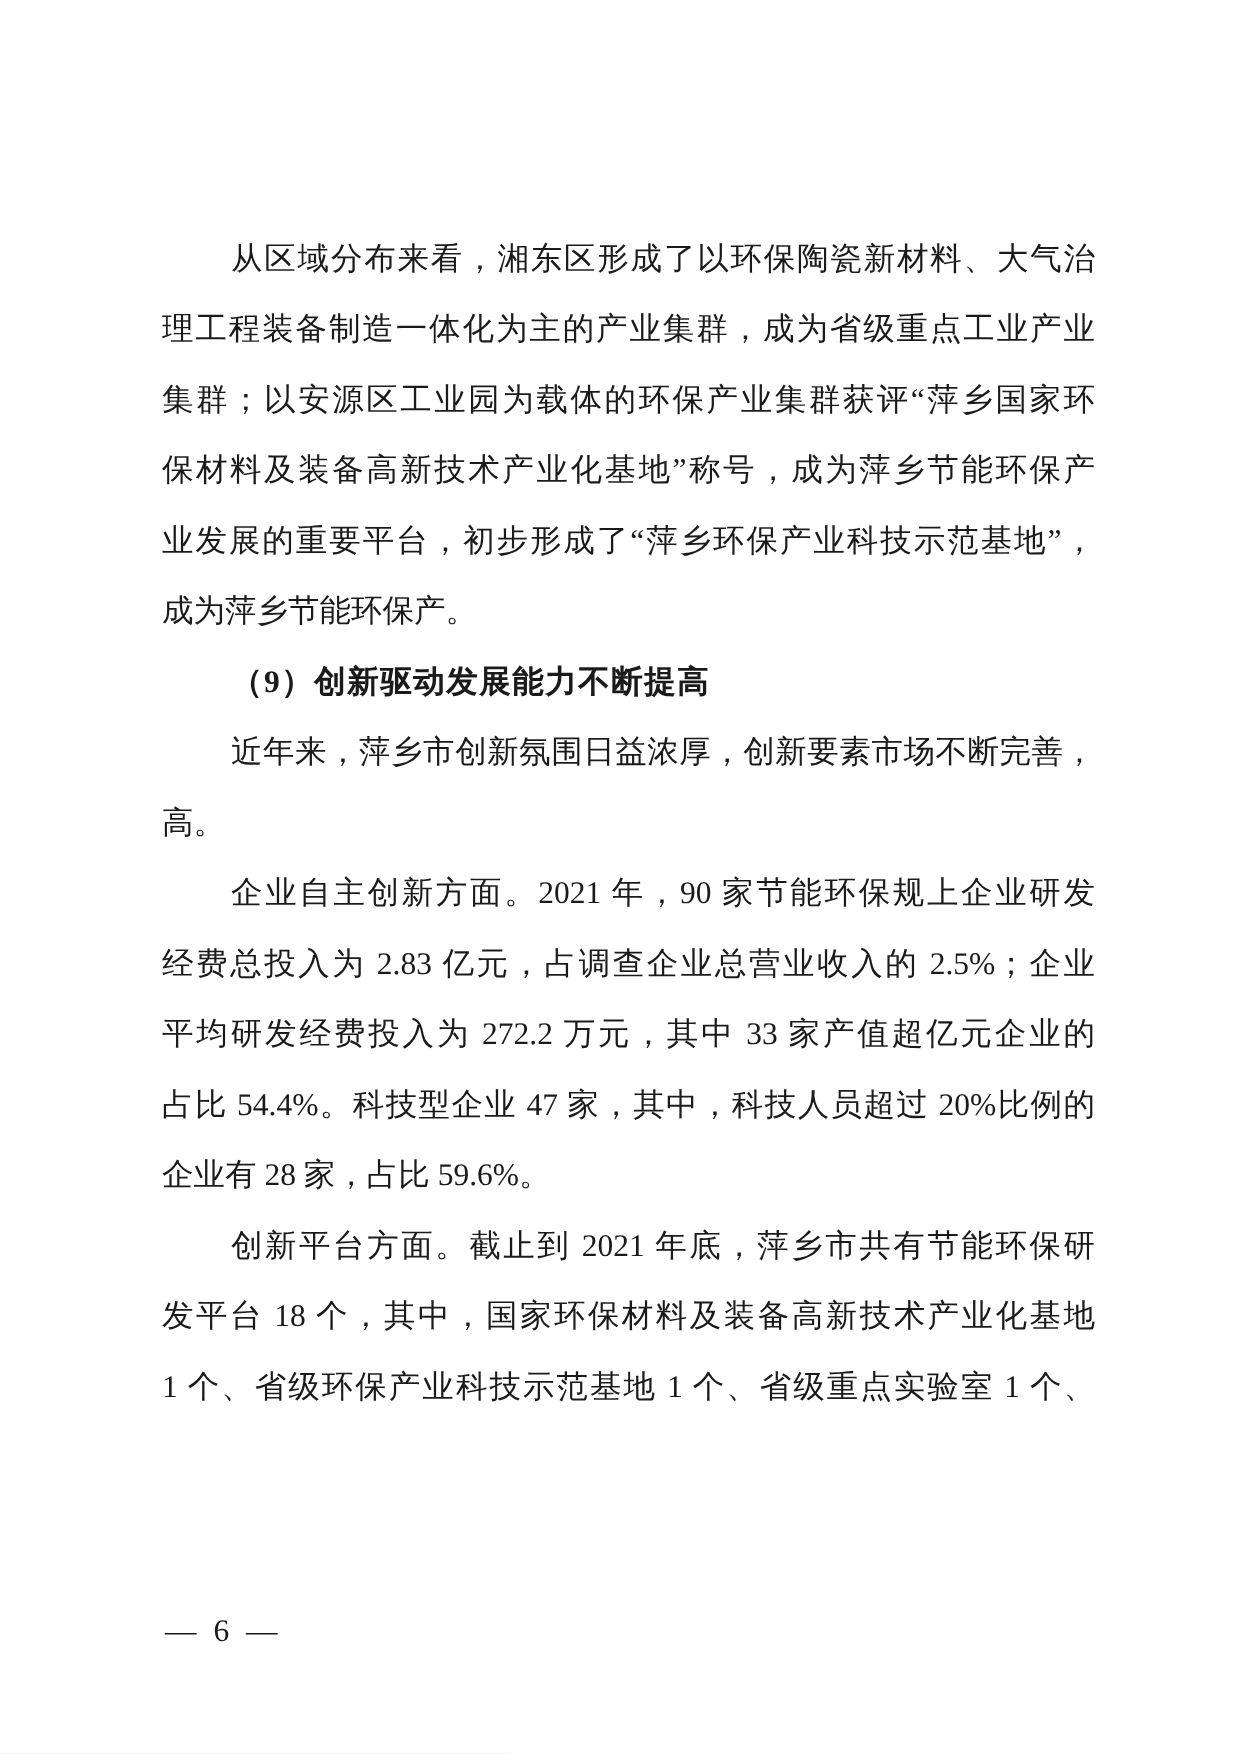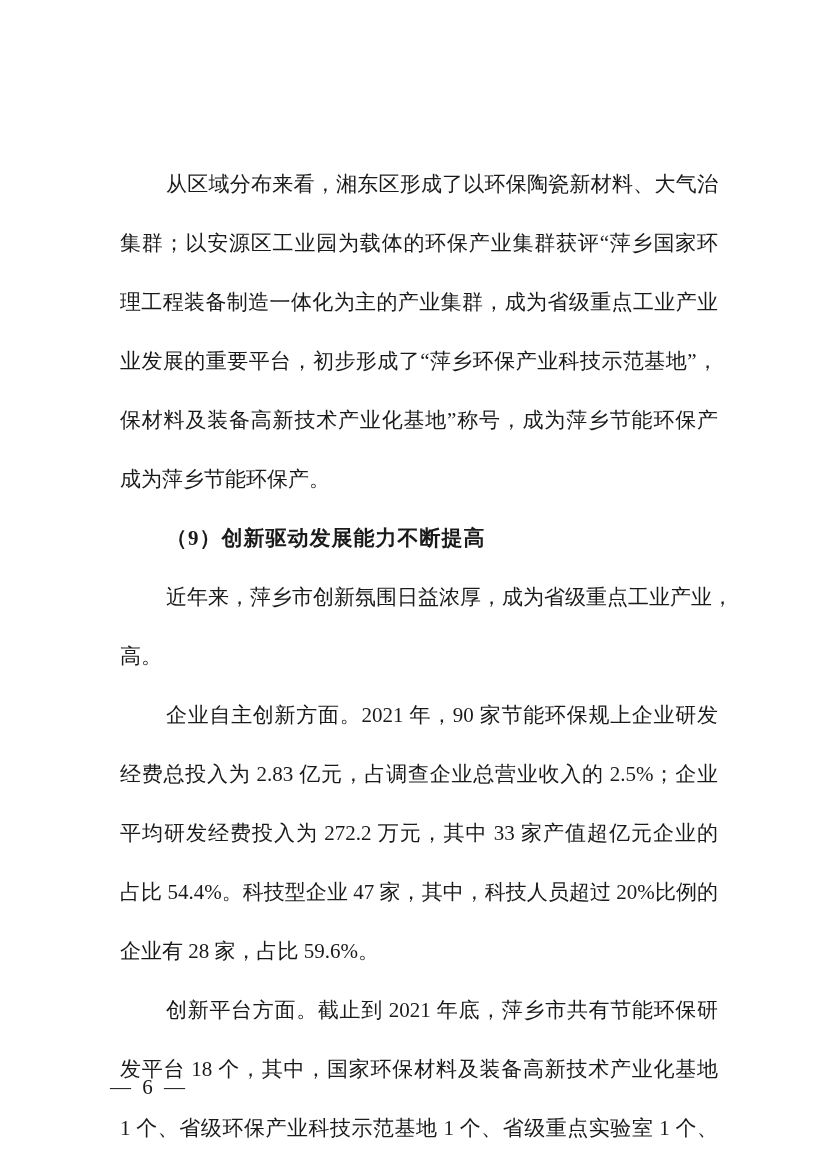--- a/index.html
+++ b/index.html
@@ -17,21 +17,21 @@
     overflow: hidden;
     margin: 0 auto;
   }
   .content {
     position: absolute;
     top: 149px;
     left: 108px;
     width: 622px;
   }
   .line {
-    margin: 12px;
+    margin: 0;
     font-size: 21px;
     line-height: 47px;
     height: 47px;
     text-align: justify;
     text-align-last: justify;
     white-space: nowrap;
     overflow: visible;
     font-family: Liberation Serif, serif;
   }
   .line.end {
@@ -55,29 +55,29 @@
     color: #1a1a1a;
   }
 </style>
 </head>
 <body>
 
 <div class="page">
   <div class="content">
 
     <p class="line indent">从区域分布来看，湘东区形成了以环保陶瓷新材料、大气治</p>
+    <p class="line">理工程装备制造一体化为主的产业集群，成为省级重点工业产业</p>
     <p class="line">集群；以安源区工业园为载体的环保产业集群获评“萍乡国家环</p>
-    <p class="line">理工程装备制造一体化为主的产业集群，成为省级重点工业产业</p>
+    <p class="line">保材料及装备高新技术产业化基地”称号，成为萍乡节能环保产</p>
     <p class="line">业发展的重要平台，初步形成了“萍乡环保产业科技示范基地”，</p>
-    <p class="line">保材料及装备高新技术产业化基地”称号，成为萍乡节能环保产</p>
     <p class="line end">成为萍乡节能环保产。</p>
 
     <p class="line heading indent">（9）创新驱动发展能力不断提高</p>
 
-    <p class="line indent">近年来，萍乡市创新氛围日益浓厚，成为省级重点工业产业，</p>
+    <p class="line indent">近年来，萍乡市创新氛围日益浓厚，创新要素市场不断完善，</p>
     <p class="line end">高。</p>
 
     <p class="line indent">企业自主创新方面。2021 年，90 家节能环保规上企业研发</p>
     <p class="line">经费总投入为 2.83 亿元，占调查企业总营业收入的 2.5%；企业</p>
     <p class="line">平均研发经费投入为 272.2 万元，其中 33 家产值超亿元企业的</p>
     <p class="line">占比 54.4%。科技型企业 47 家，其中，科技人员超过 20%比例的</p>
     <p class="line end">企业有 28 家，占比 59.6%。</p>
 
     <p class="line indent">创新平台方面。截止到 2021 年底，萍乡市共有节能环保研</p>
     <p class="line">发平台 18 个，其中，国家环保材料及装备高新技术产业化基地</p>

